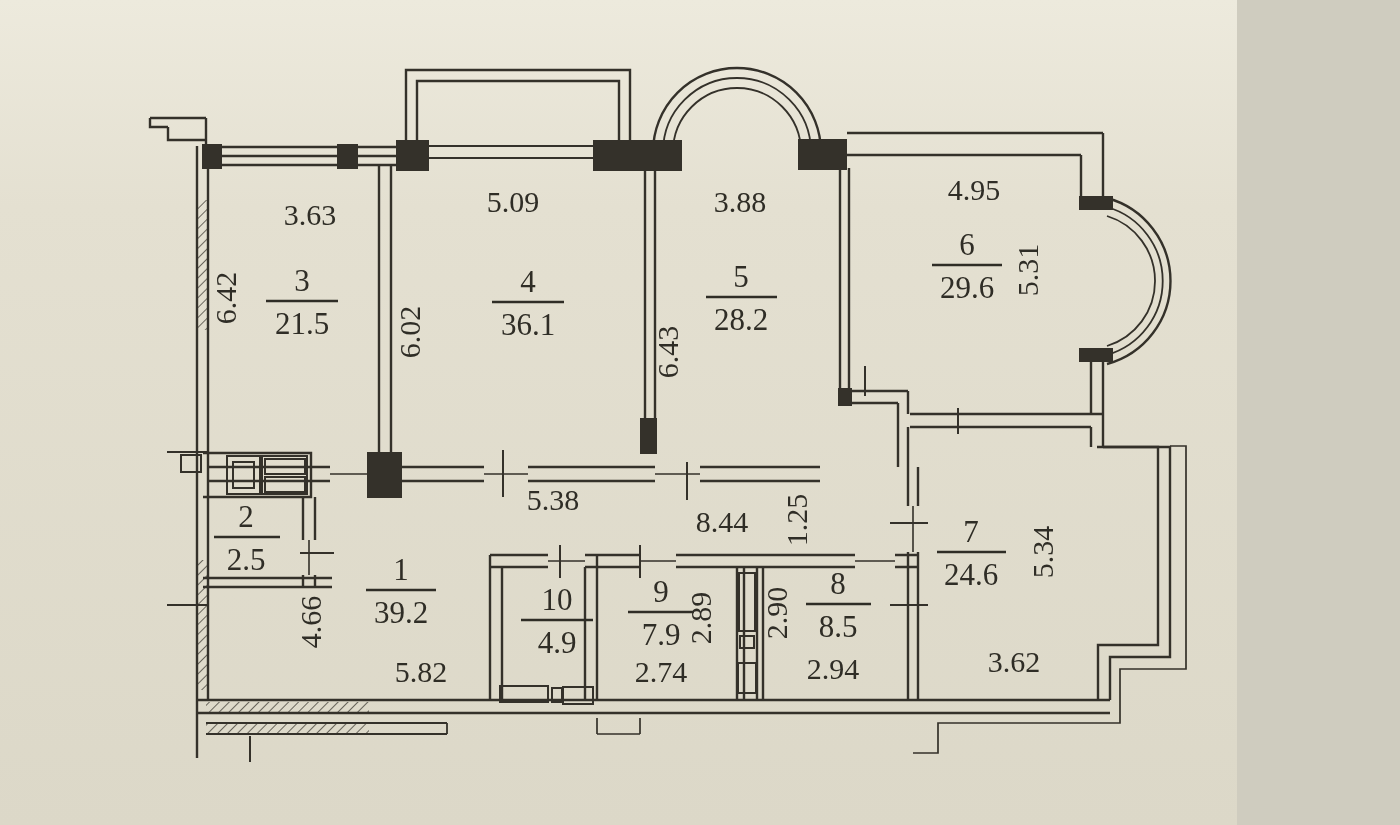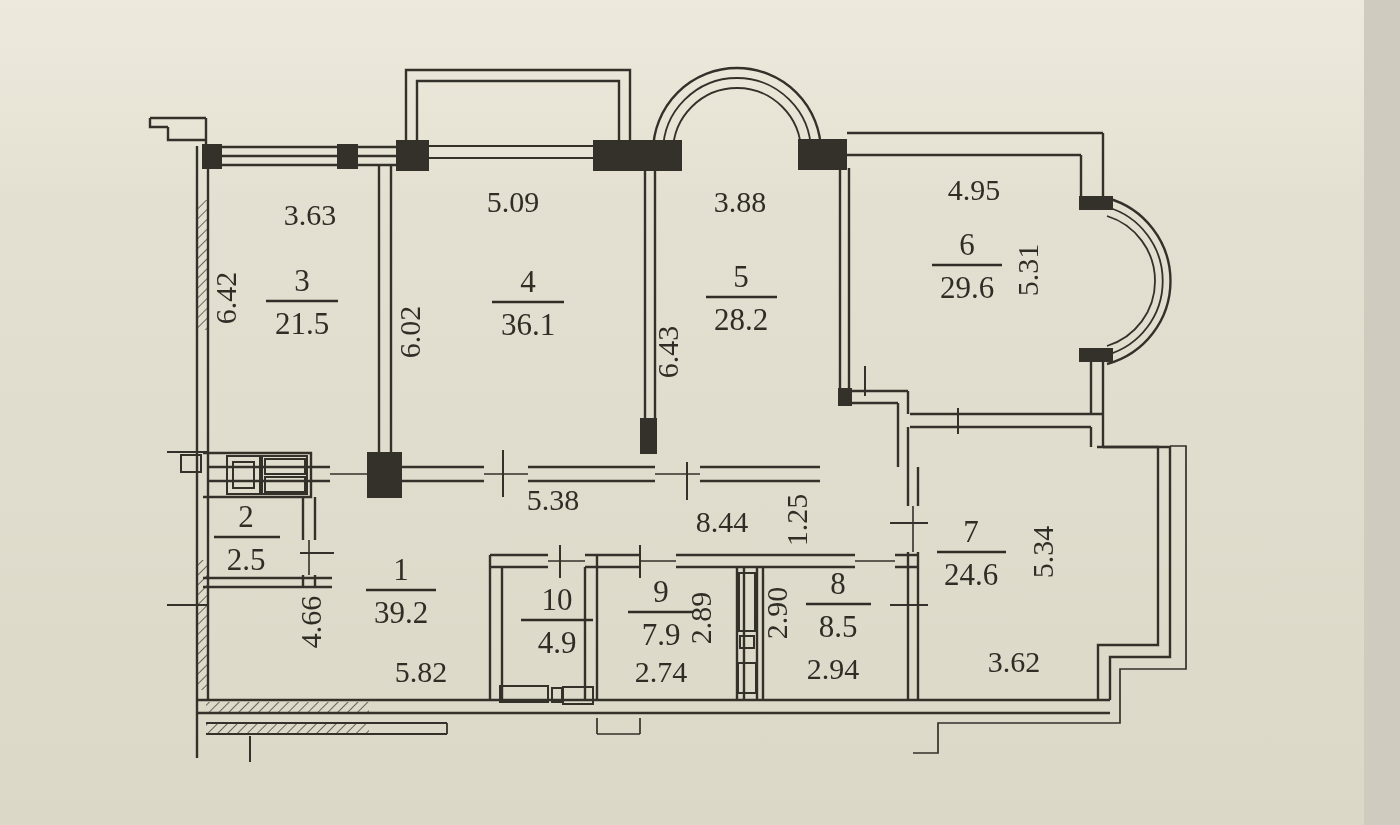--- a/index.html
+++ b/index.html
@@ -1,16 +1,16 @@
 <!DOCTYPE html>
 <html><head>
 <meta charset="utf-8">
 <style>
   html,body{margin:0;padding:0;background:#cfccbf;}
-  .sheet{position:relative;width:1364px;height:825px;overflow:hidden;
+  .sheet{position:relative;width:1237px;height:825px;overflow:hidden;
          font-family:"Liberation Serif", serif;}
   .sheet svg{position:absolute;left:0;top:0;}
   text{fill:#2f2d26;}
   .dim{font-size:30px;}
   .roomnum{font-size:31px;}
   .roomarea{font-size:31px;}
 </style>
 </head>
 <body>
 

